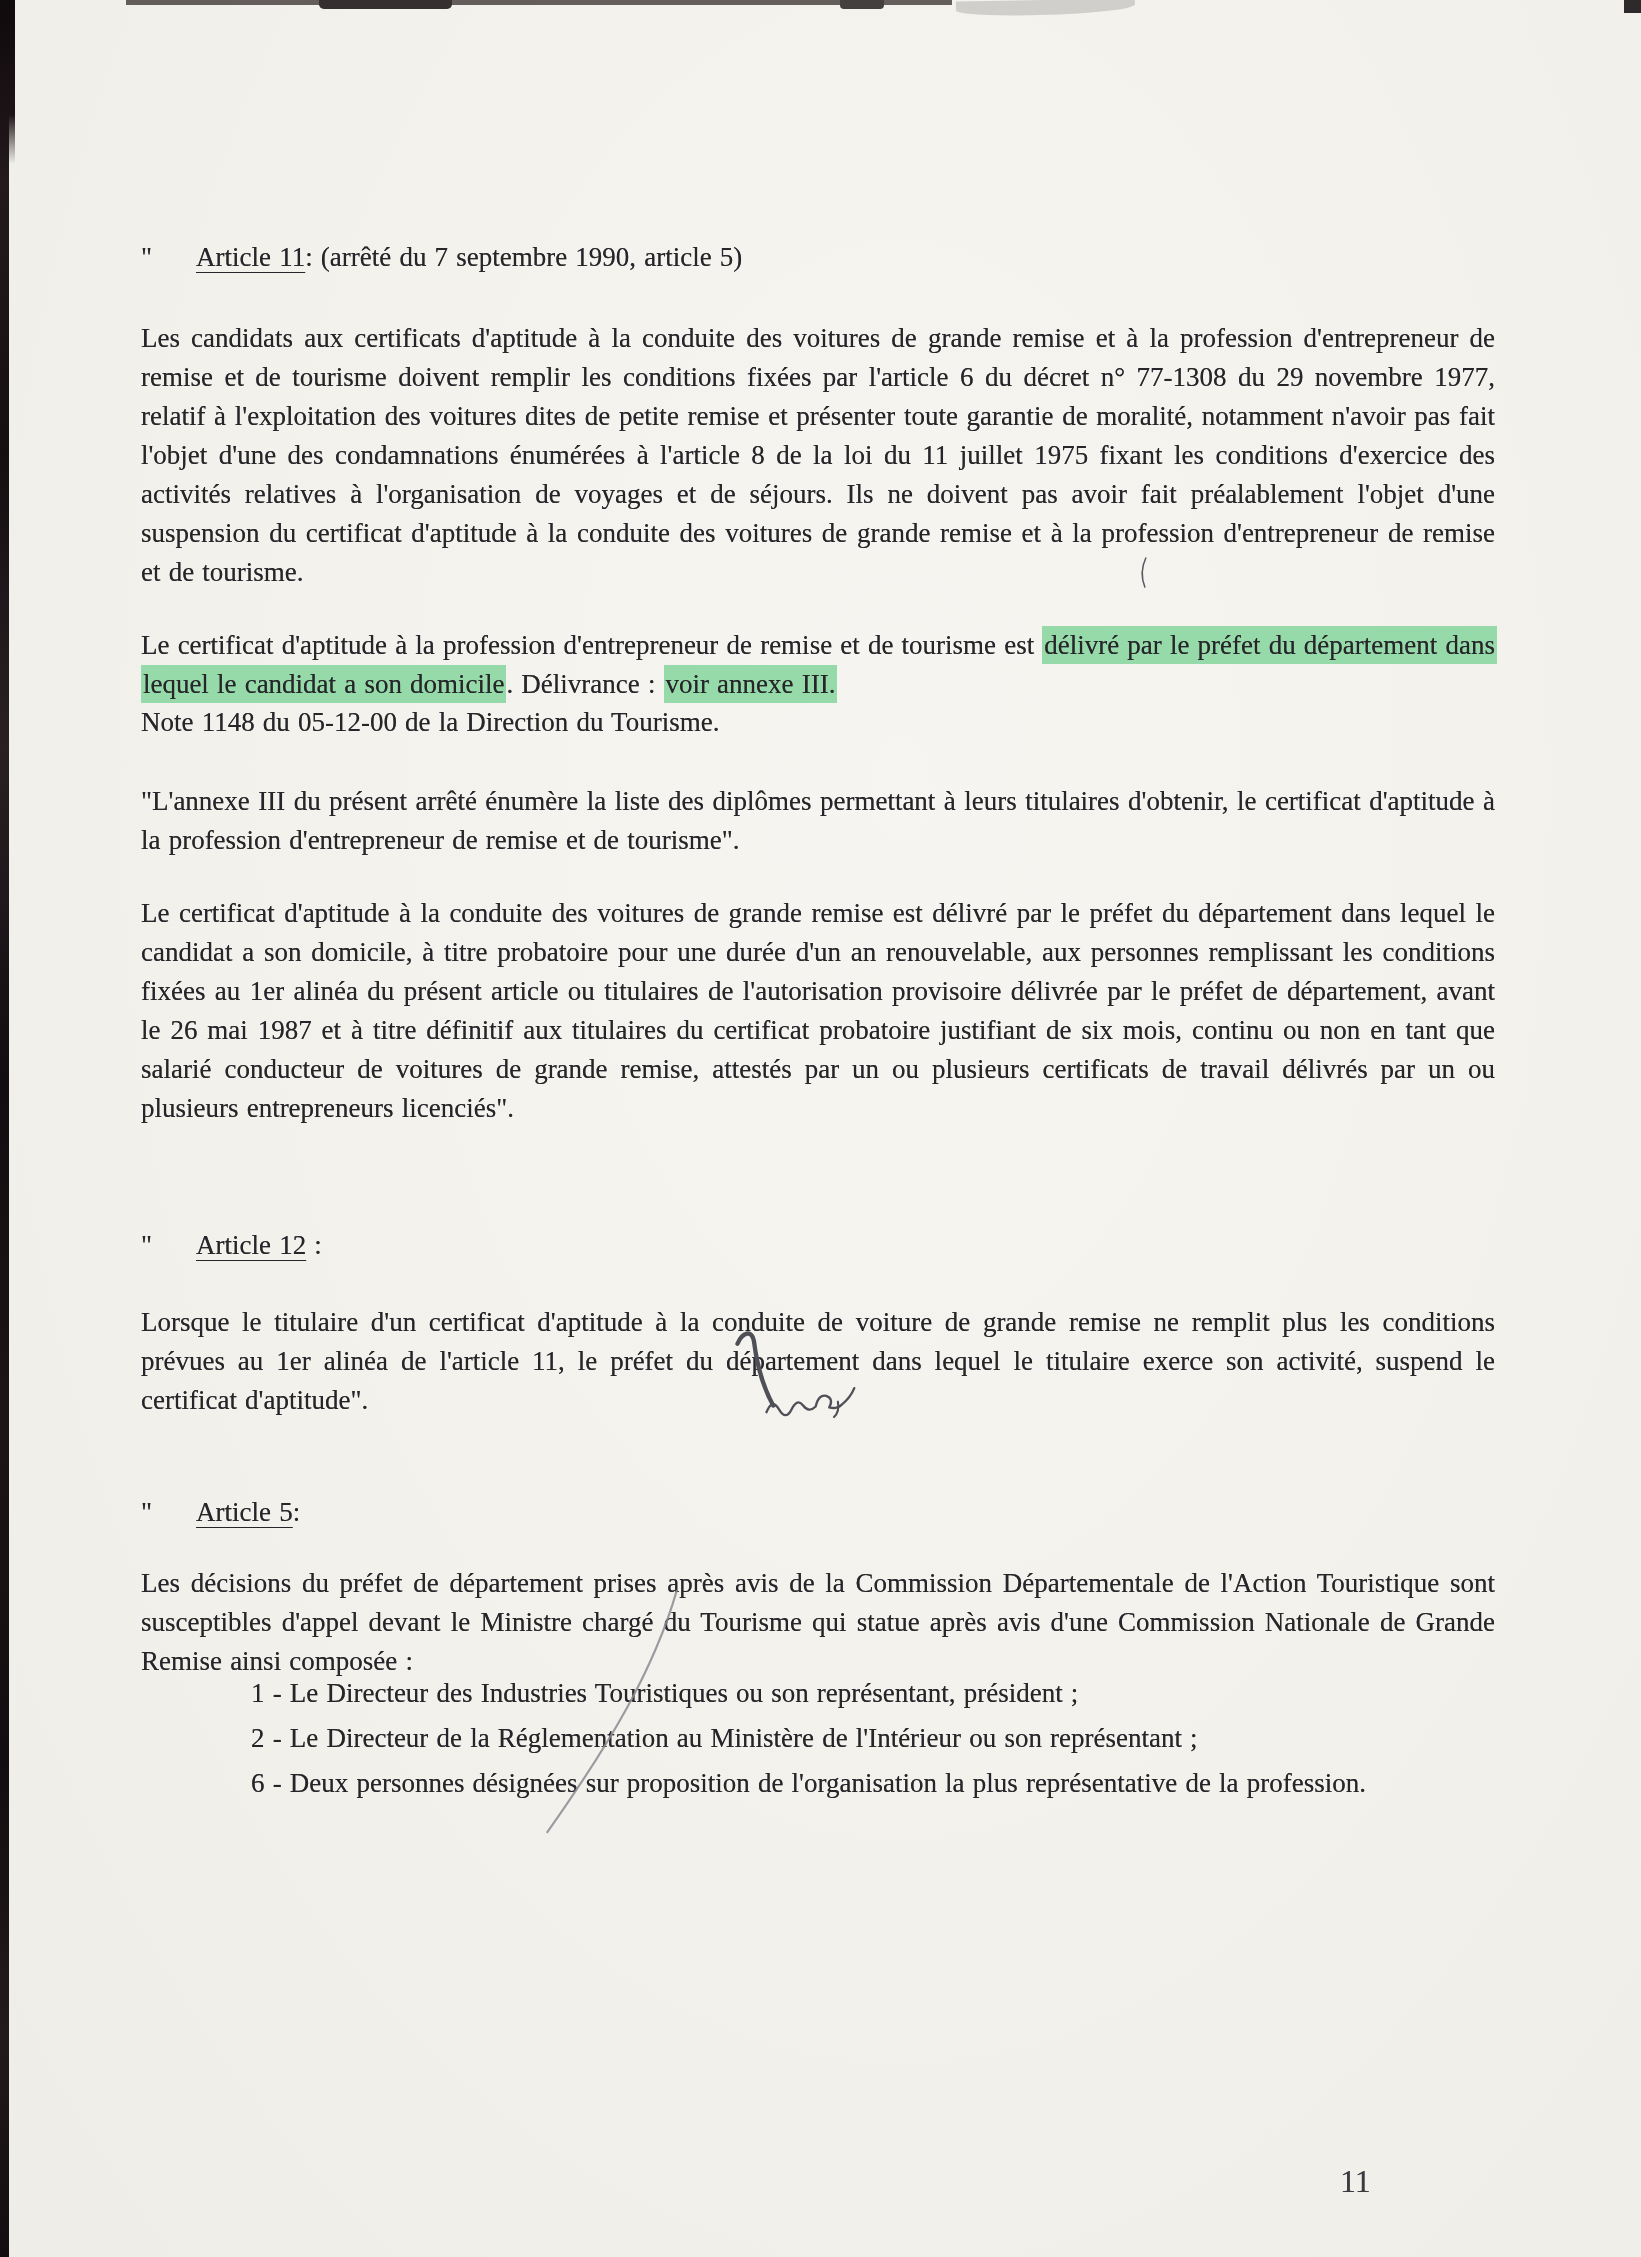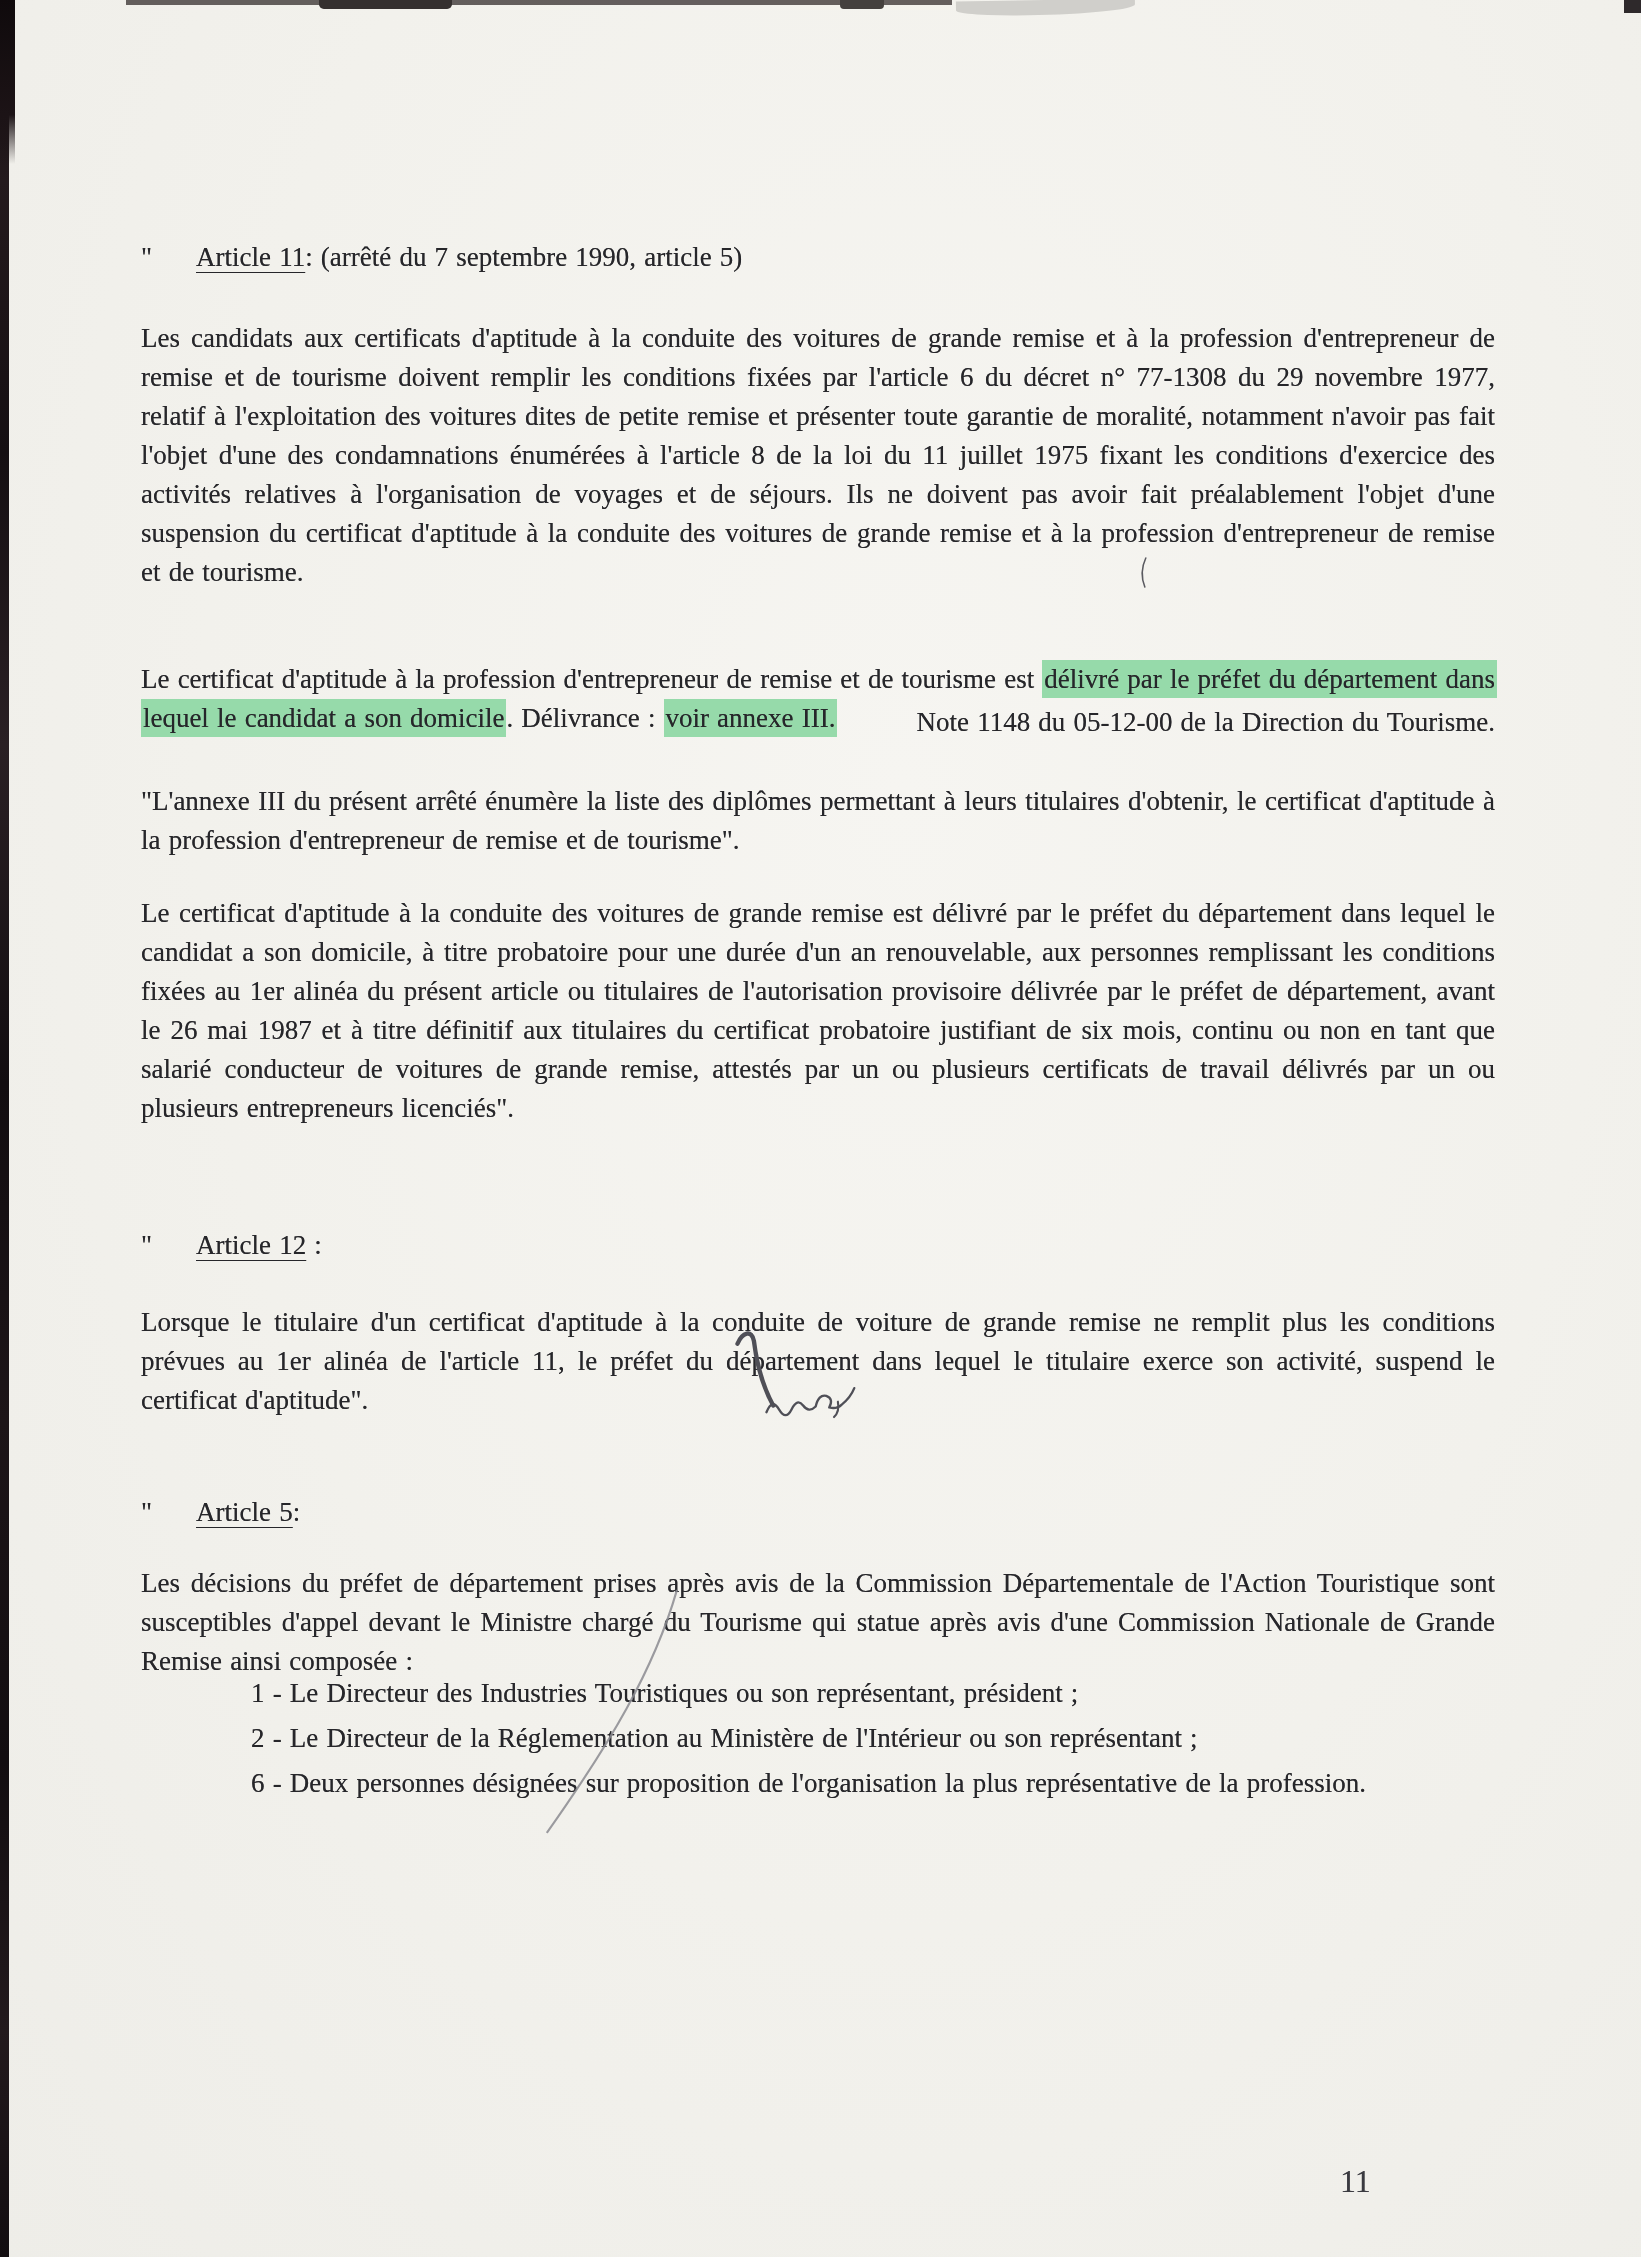--- a/index.html
+++ b/index.html
@@ -93,23 +93,23 @@
 <div class="top-line"></div>
 <div class="top-blob"></div>
 <div class="top-mark"></div>
 <div class="top-smudge"></div>
 <div class="corner-tr"></div>
 
 <div class="tblock heading" style="top:238px"><span>"</span><span class="u">Article 11</span><span>: (arrêté du 7 septembre 1990, article 5)</span></div>
 
 <div class="tblock" style="top:319px">Les candidats aux certificats d'aptitude à la conduite des voitures de grande remise et à la profession d'entrepreneur de remise et de tourisme doivent remplir les conditions fixées par l'article 6 du décret n° 77-1308 du 29 novembre 1977, relatif à l'exploitation des voitures dites de petite remise et présenter toute garantie de moralité, notamment n'avoir pas fait l'objet d'une des condamnations énumérées à l'article 8 de la loi du 11 juillet 1975 fixant les conditions d'exercice des activités relatives à l'organisation de voyages et de séjours. Ils ne doivent pas avoir fait préalablement l'objet d'une suspension du certificat d'aptitude à la conduite des voitures de grande remise et à la profession d'entrepreneur de remise et de tourisme.</div>
 
-<div class="tblock" style="top:660px"><span>Le certificat d'aptitude à la profession d'entrepreneur de remise et de tourisme est </span><span class="hl">délivré par le préfet du département dans lequel le candidat a son domicile</span><span>. Délivrance : </span><span class="hl">voir annexe III.</span></div>
+<div class="tblock" style="top:626px"><span>Le certificat d'aptitude à la profession d'entrepreneur de remise et de tourisme est </span><span class="hl">délivré par le préfet du département dans lequel le candidat a son domicile</span><span>. Délivrance : </span><span class="hl">voir annexe III.</span></div>
 
-<div class="tblock" style="top:703px; text-align:right">Note 1148 du 05-12-00 de la Direction du Tourisme.</div>
+<div class="tblock" style="top:703px; text-align:left">Note 1148 du 05-12-00 de la Direction du Tourisme.</div>
 
 <div class="tblock" style="top:782px">"L'annexe III du présent arrêté énumère la liste des diplômes permettant à leurs titulaires d'obtenir, le certificat d'aptitude à la profession d'entrepreneur de remise et de tourisme".</div>
 
 <div class="tblock" style="top:894px">Le certificat d'aptitude à la conduite des voitures de grande remise est délivré par le préfet du département dans lequel le candidat a son domicile, à titre probatoire pour une durée d'un an renouvelable, aux personnes remplissant les conditions fixées au 1er alinéa du présent article ou titulaires de l'autorisation provisoire délivrée par le préfet de département, avant le 26 mai 1987 et à titre définitif aux titulaires du certificat probatoire justifiant de six mois, continu ou non en tant que salarié conducteur de voitures de grande remise, attestés par un ou plusieurs certificats de travail délivrés par un ou plusieurs entrepreneurs licenciés".</div>
 
 <div class="tblock heading" style="top:1226px"><span>"</span><span class="u">Article 12</span><span> :</span></div>
 
 <div class="tblock" style="top:1303px">Lorsque le titulaire d'un certificat d'aptitude à la conduite de voiture de grande remise ne remplit plus les conditions prévues au 1er alinéa de l'article 11, le préfet du département dans lequel le titulaire exerce son activité, suspend le certificat d'aptitude".</div>
 
 <div class="tblock heading" style="top:1493px"><span>"</span><span class="u">Article 5</span><span>:</span></div>

